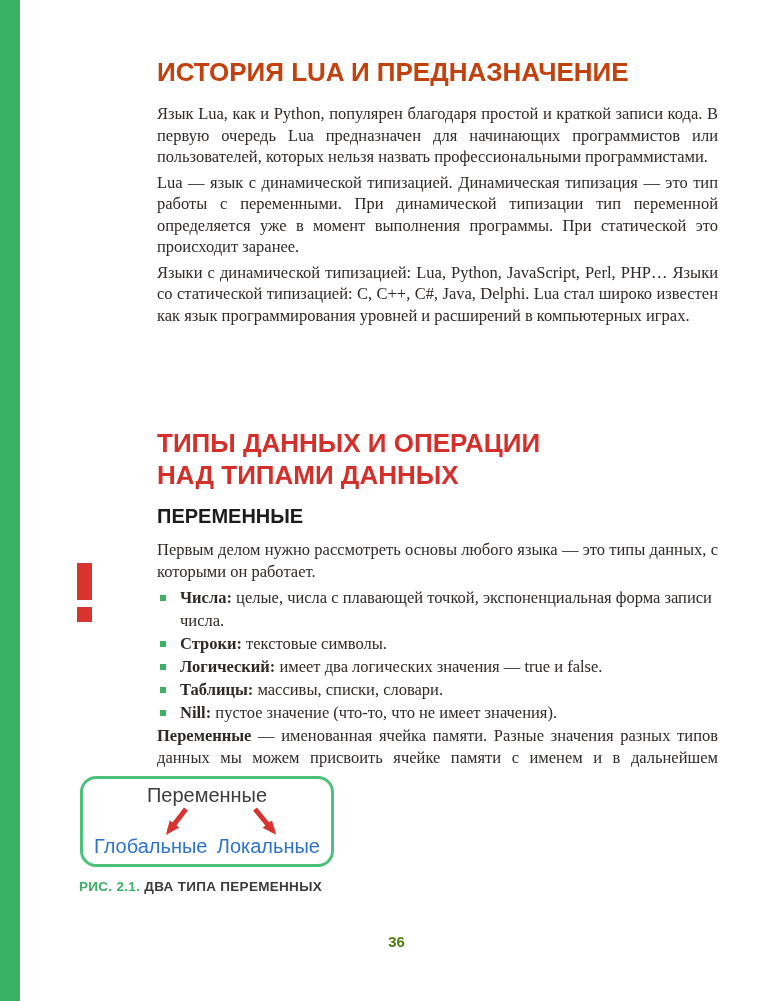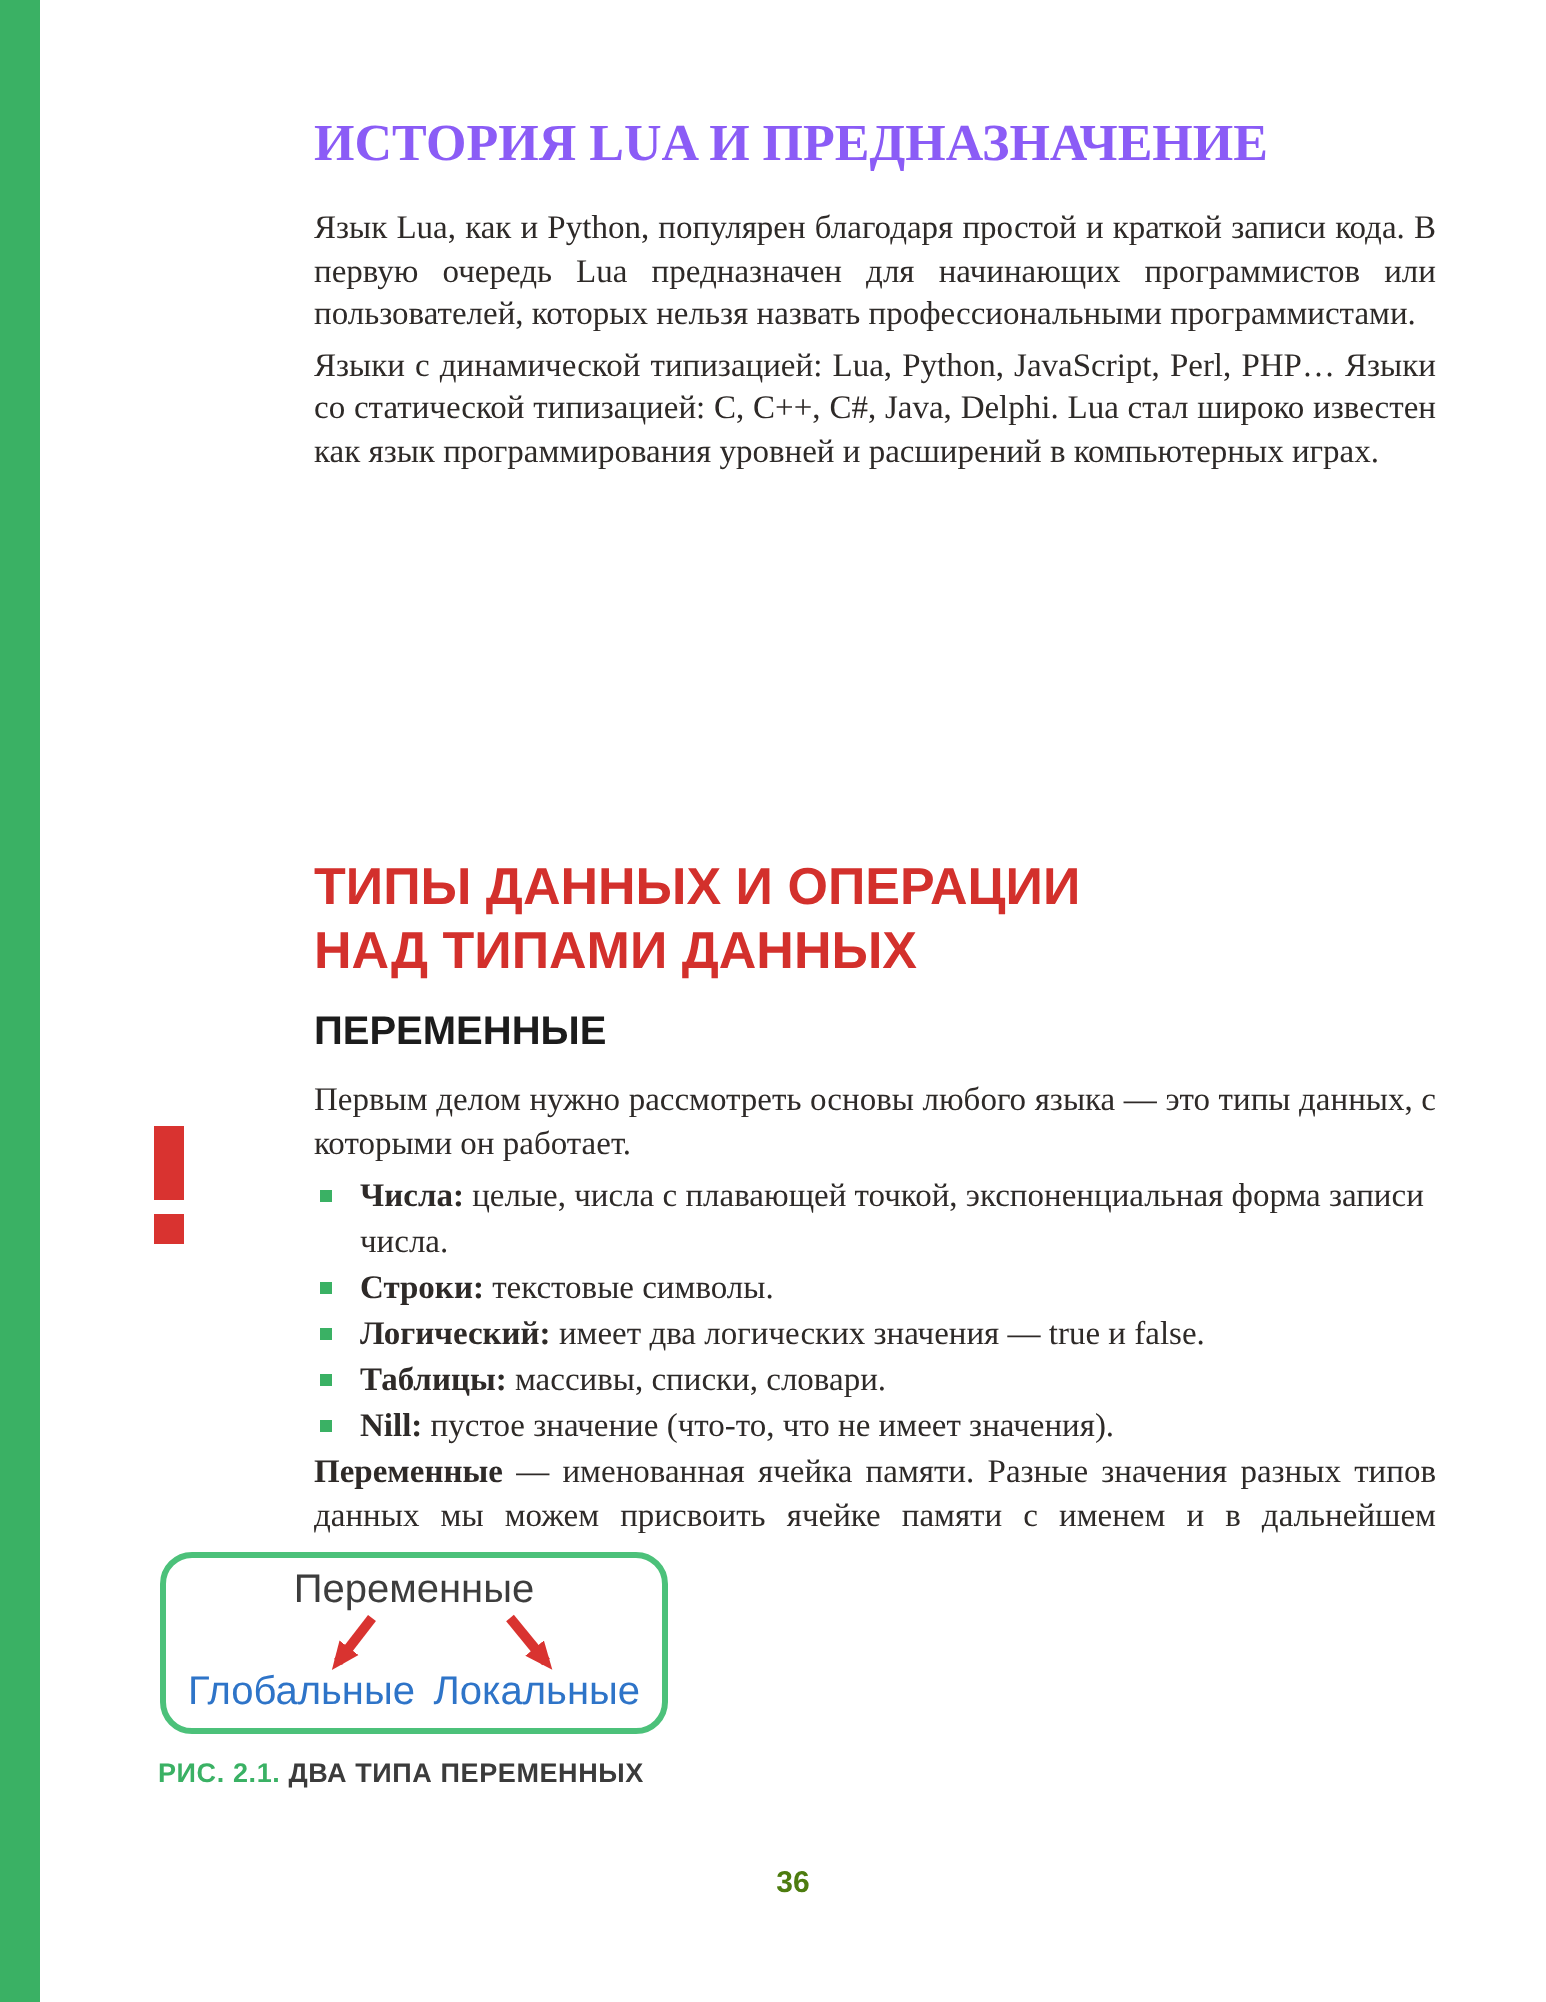--- a/index.html
+++ b/index.html
@@ -106,22 +106,23 @@
     font-family:"Liberation Sans", sans-serif;
     font-weight:bold; font-size:15px; color:#4d7c0f;
   }
 </style>
 </head>
 <body>
 
 <div class="stripe" style="background:#3ab164;"></div>
 
 <div class="sec1">
-  <h1 class="h1" style="color:#8b5cf6;font-family:Liberation Serif, serif;">ИСТОРИЯ LUA И ПРЕДНАЗНАЧЕНИЕ</h1>
+  <h1 class="h1" style="color:#c2410c;">ИСТОРИЯ LUA И ПРЕДНАЗНАЧЕНИЕ</h1>
   <p class="body">Язык Lua, как и Python, популярен благодаря простой и краткой записи кода. В пер­вую очередь Lua предназначен для начинающих программистов или пользователей, которых нельзя назвать профессиональными программистами.</p>
+  <p class="body">Lua — язык с динамической типизацией. Динамическая типизация — это тип ра­боты с переменными. При динамической типизации тип переменной определяется уже в момент выполнения программы. При статической это происходит заранее.</p>
   <p class="body">Языки с динамической типизацией: Lua, Python, JavaScript, Perl, PHP… Языки со статической типизацией: C, C++, C#, Java, Delphi. Lua стал широко известен как язык программирования уровней и расширений в компьютерных играх.</p>
 </div>
 
 <div class="sec2">
   <div class="h2line" style="color:#d3302c;">ТИПЫ ДАННЫХ И ОПЕРАЦИИ</div>
   <div class="h2line" style="color:#d3302c;">НАД ТИПАМИ ДАННЫХ</div>
   <div class="h3">ПЕРЕМЕННЫЕ</div>
   <p class="body">Первым делом нужно рассмотреть основы любого языка — это типы данных, с ко­торыми он работает.</p>
   <ul class="types">
     <li>

